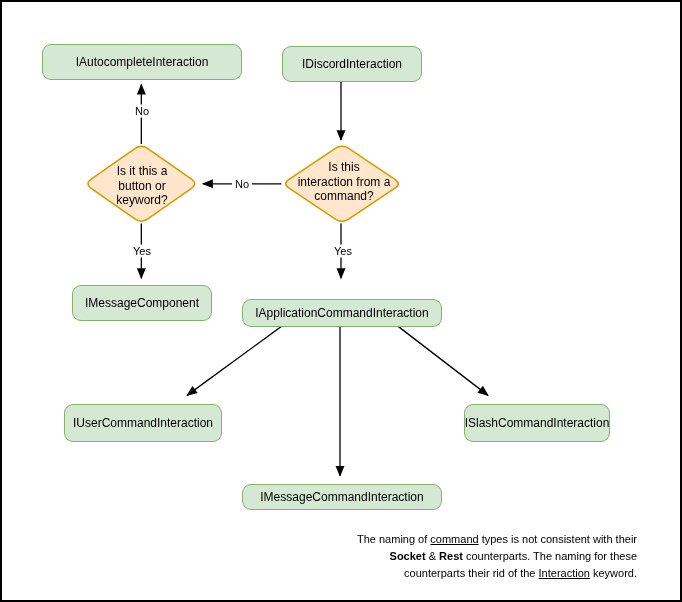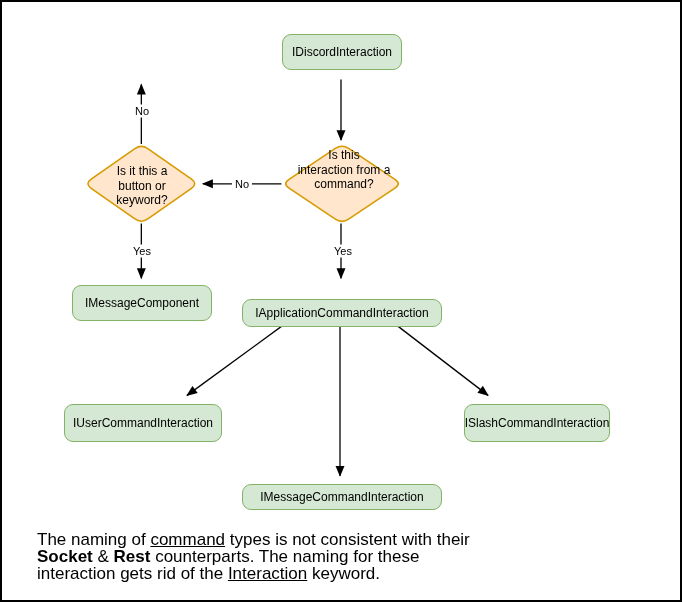--- a/index.html
+++ b/index.html
@@ -40,22 +40,22 @@
   .edge-label {
     position:absolute;
     transform:translate(-50%,-50%);
     background:var(--background, #fff);
     padding:0 3px;
     font-size:11px; line-height:13px;
   }
   .footer {
     position:absolute;
     left:35px; top:529px; width:600px;
-    text-align:left;
-    font-size:17px; line-height:17px;
+    text-align:right;
+    font-size:11px; line-height:17px;
   }
   .footer .u { text-decoration:underline; }
   .footer .b { font-weight:bold; }
 </style>
 </head>
 <body>
 
 <div id="screenshot">
 
   <svg id="edges" viewBox="0 0 682 602" xmlns="http://www.w3.org/2000/svg">
@@ -71,21 +71,24 @@
     <line class="edge" x1="341" y1="78" x2="341" y2="139" marker-end="url(#ah)"></line>
     <line class="edge" x1="281" y1="183" x2="202" y2="183" marker-end="url(#ah)"></line>
     <line class="edge" x1="140" y1="143" x2="140" y2="83" marker-end="url(#ah)"></line>
     <line class="edge" x1="140" y1="223" x2="140" y2="278" marker-end="url(#ah)"></line>
     <line class="edge" x1="341" y1="223" x2="341" y2="278" marker-end="url(#ah)"></line>
     <line class="edge" x1="290" y1="320" x2="186" y2="396" marker-end="url(#ah)"></line>
     <line class="edge" x1="340" y1="319" x2="340" y2="477" marker-end="url(#ah)"></line>
     <line class="edge" x1="390" y1="320" x2="489" y2="396" marker-end="url(#ah)"></line>
   </svg>
 
-  <div class="node" style="left:280px; top:32px; width:120px; height:36px;">
+  <div class="node" style="left:40px; top:42px; width:200px; height:36px;">
+    <span>IAutocompleteInteraction</span>
+  </div>
+  <div class="node" style="left:280px; top:44px; width:140px; height:36px;">
     <span>IDiscordInteraction</span>
   </div>
   <div class="node" style="left:70px; top:283px; width:140px; height:36px;text-align:right;">
     <span>IMessageComponent</span>
   </div>
   <div class="node" style="left:240px; top:283px; width:200px; height:28px;margin-top:14px;">
     <span>IApplicationCommandInteraction</span>
   </div>
   <div class="node" style="left:62px; top:402px; width:158px; height:38px;">
     <span>IUserCommandInteraction</span>
@@ -95,30 +98,30 @@
   </div>
   <div class="node" style="left:462px; top:402px; width:146px; height:38px;">
     <span>ISlashCommandInteraction</span>
   </div>
 
   <div class="diamond-label" style="left:140px; top:184px;">
     <div>Is it this a</div>
     <div>button or</div>
     <div>keyword?</div>
   </div>
-  <div class="diamond-label" style="left:342px; top:168px;">
+  <div class="diamond-label" style="left:342px; top:180px;">
     <div>Is this</div>
     <div>interaction from a</div>
     <div>command?</div>
   </div>
 
   <div class="edge-label" style="left:140px; top:109px;">No</div>
   <div class="edge-label" style="left:240px; top:182px;">No</div>
   <div class="edge-label" style="left:140px; top:249px;">Yes</div>
   <div class="edge-label" style="left:341px; top:249px;">Yes</div>
 
   <div class="footer">
     <div><span>The naming of </span><span class="u">command</span><span> types is not consistent with their</span></div>
     <div><span class="b">Socket</span><span> &amp; </span><span class="b">Rest</span><span> counterparts. The naming for these</span></div>
-    <div><span>interaction gets rid of the </span><span class="u">Interaction</span><span> keyword.</span></div>
+    <div><span>counterparts their rid of the </span><span class="u">Interaction</span><span> keyword.</span></div>
   </div>
 
 </div>
 
 </body></html>

